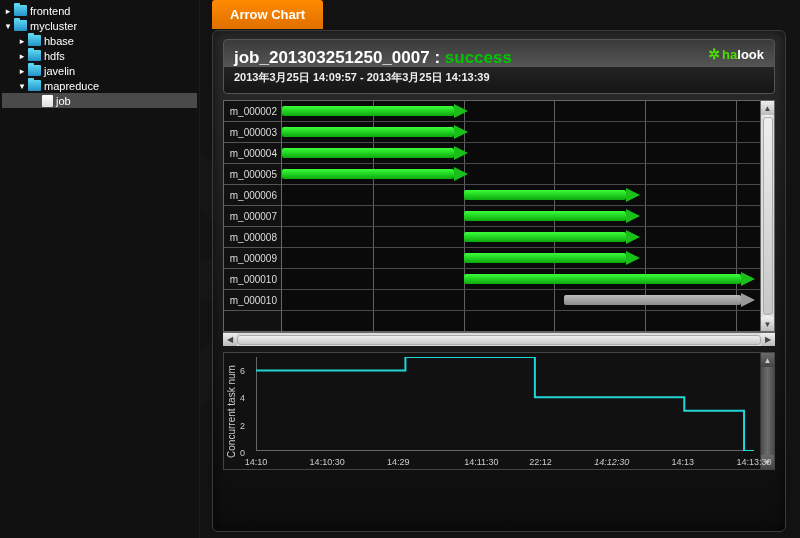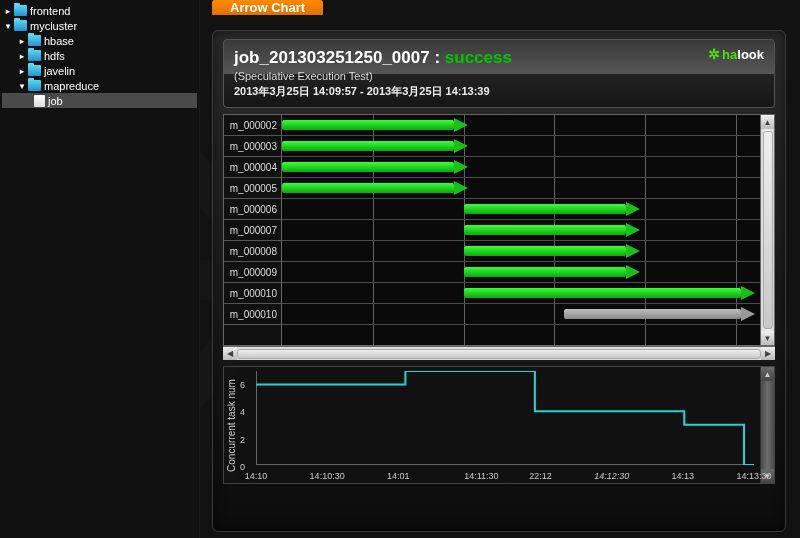--- a/index.html
+++ b/index.html
@@ -8,32 +8,32 @@
 
   
   .sidebar { width: 200px; height: 538px; background: #111; border-right: 1px solid #1a1a1a; padding: 3px 2px; overflow: hidden; }
   .tree-item { display: flex; align-items: center; height: 15px; padding: 1px 0; cursor: pointer; }
   .tree-toggle { width: 12px; text-align: center; color: #fff; font-size: 9px; }
   .folder-ico { width: 13px; height: 11px; margin-right: 3px; display: inline-block; background: linear-gradient(#5bd6f2,#2491c9); border-radius: 1px; position: relative; }
   .folder-ico::before { content:""; position:absolute; top:-2px; left:0; width:6px; height:3px; background:#5bd6f2; border-radius:1px 1px 0 0;}
   .doc-ico { width: 11px; height: 12px; background: linear-gradient(#fff,#ddd); border-radius: 1px; margin-right: 3px; display:inline-block; }
   .tree-label { color: #fff; font-size: 11px; white-space: nowrap; }
   .indent1 { padding-left: 14px; }
-  .indent2 { padding-left: 20px; }
+  .indent2 { padding-left: 28px; }
   .selected { background: #4a4a4a; }
 
   
   .main { flex: 1; height: 538px; position: relative; background: #121212; overflow:hidden;}
   .bg-logo { position: absolute; top: 110px; left: -70px; width: 340px; height: 340px; opacity: .14; }
   .bg-logo svg { width: 100%; height: 100%; }
   .bg-text { position: absolute; top: 230px; left: 280px; font-size: 95px; font-weight: bold; color: rgba(60,60,60,.6); letter-spacing: 2px; }
 
   
   .tabs { position: absolute; top: 0; left: 12px; display: flex; z-index: 10;}
-  .tab { padding: 0 18px; font-size: 13px; font-weight: bold; cursor: pointer; border-radius: 3px 3px 0 0; }
+  .tab { padding: 7px 18px; font-size: 13px; font-weight: bold; cursor: pointer; border-radius: 3px 3px 0 0; }
   .tab.active { background: linear-gradient(#ff8a00,#e07000); color: #fff; }
   .tab.inactive { background: linear-gradient(#555,#333); color: #eee; }
 
   
   .panel { position: absolute; top: 30px; left: 12px; right: 14px; bottom: 6px; background: linear-gradient(#2b2b2b,#0c0c0c); border: 1px solid #3a3a3a; border-radius: 6px; box-shadow: inset 0 0 12px rgba(0,0,0,.6); }
 
   
   .job-header { margin: 8px 10px 6px; padding: 8px 10px; background: linear-gradient(#3a3a3a,#555 50%,#232323 51%,#151515); border: 1px solid #555; border-radius: 4px; position: relative; }
   .job-title { font-size: 17px; font-weight: bold; color: #fff; }
   .job-title .status { color: #00c600; }
@@ -148,21 +148,20 @@
   <div class="tabs" id="tabs">
       <div class="tab active">Arrow Chart</div>
     </div>
 
   <div class="panel">
 
     <div class="job-header">
       <div class="job-title">
         <span>job_201303251250_0007</span><span> : </span><span class="status">success</span>
       </div>
-      <div class="job-sub">(Speculative Execution Test)</div>
       <div class="job-time">2013年3月25日 14:09:57 - 2013年3月25日 14:13:39</div>
       <div class="brand">
         <span class="gear">✲</span><span class="ha">ha</span><span>look</span>
       </div>
     </div>
 
 
     <div class="arrow-wrap">
       <div class="row-labels" id="rowlabels">
           <div class="rl">m_000002</div>
@@ -265,21 +264,21 @@
         <div class="grid"></div>
         <svg id="concsvg" preserveAspectRatio="none" viewBox="0 0 100 100">
             <path d="M0 14.28571428571429 L30 14.28571428571429 L30 0 L56.00000000000001 0 L56.00000000000001 0 L56.00000000000001 42.85714285714286 L86 42.85714285714286 L86 42.85714285714286 L86 57.14285714285714 L98 57.14285714285714 L98 57.14285714285714 L98 100 L100 100 L100 100 " fill="none" stroke="#22d6d6" stroke-width="2" vector-effect="non-scaling-stroke"></path>
           </svg>
       <div class="yt" style="top: 100px;">0</div>
           <div class="yt" style="top: 72.5714px;">2</div>
           <div class="yt" style="top: 45.1429px;">4</div>
           <div class="yt" style="top: 17.7143px;">6</div>
           <div class="xt" style="left: calc(0% + 18px);">14:10</div>
           <div class="xt" style="left: calc(14.2857% + 14.5714px);">14:10:30</div>
-          <div class="xt" style="left: calc(28.5714% + 11.1429px);">14:01</div>
+          <div class="xt" style="left: calc(28.5714% + 11.1429px);">14:29</div>
           <div class="xt" style="left: calc(42.8571% + 7.71429px); margin-left: 12px;">14:11:30</div>
           <div class="xt" style="left: calc(57.1429% + 4.28571px);">22:12</div>
           <div class="xt" style="left: calc(71.4286% + 0.857143px); font-style: italic;">14:12:30</div>
           <div class="xt" style="left: calc(85.7143% - 2.57143px);">14:13</div>
           <div class="xt" style="left: calc(100% - 6px);">14:13:30</div>
         </div>
       <div class="conc-sb">
         <div class="cap">▲</div>
         <div style="flex:1"></div>
         <div class="cap">▼</div>

